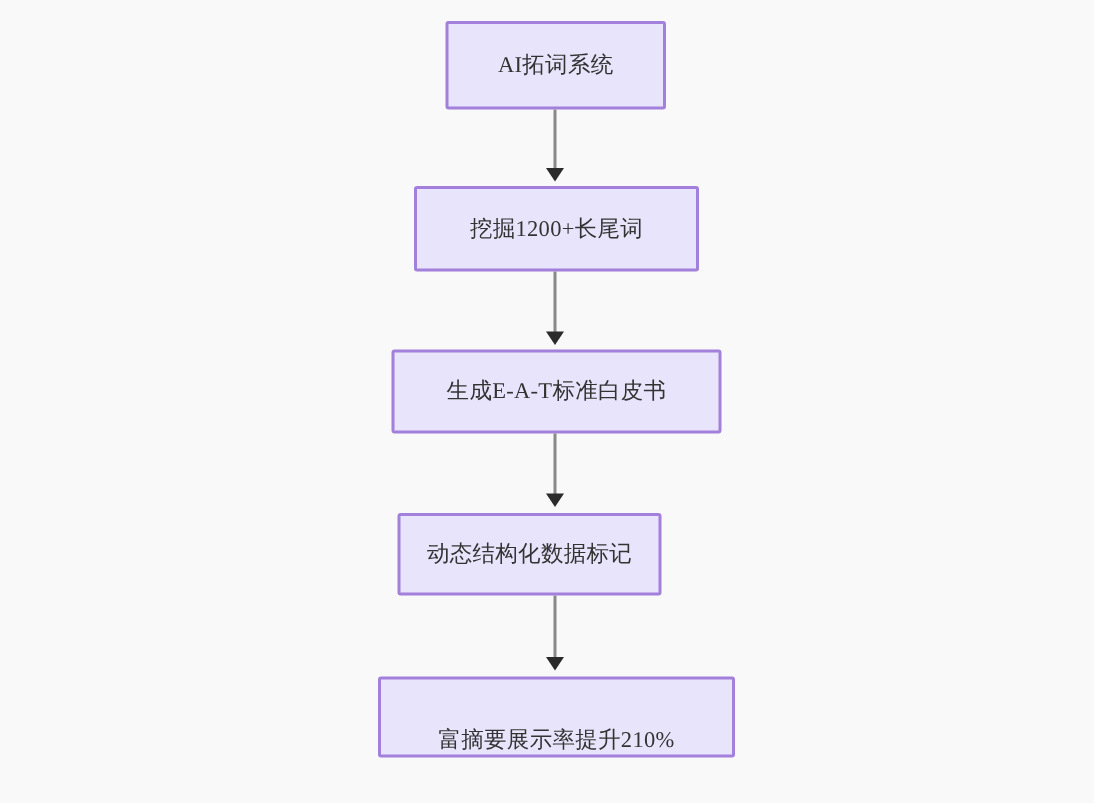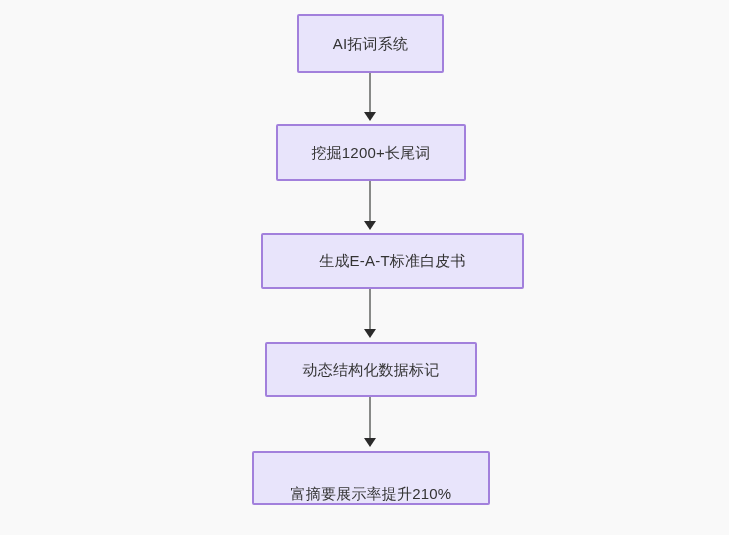--- a/index.html
+++ b/index.html
@@ -11,20 +11,21 @@
     height: 535px;
     background: #f9f9f9;
     font-family: "Liberation Sans", "DejaVu Sans", sans-serif;
     overflow: hidden;
   }
 
   #flowchart {
     position: relative;
     width: 729px;
     height: 535px;
+    font-family: Liberation Serif, serif;
   }
 
   .node {
     position: absolute;
     box-sizing: border-box;
     background: #e8e4fb;
     border: 2px solid #a280dc;
     border-radius: 2px;
     display: flex;
     align-items: center;
@@ -36,22 +37,22 @@
     white-space: nowrap;
   }
 
   .node-label {
     display: block;
   }
 
   
   .node-1 { left: 297px; top: 14px;  width: 147px; height: 59px; }
   .node-2 { left: 276px; top: 124px; width: 190px; height: 57px; text-align: right; }
-  .node-3 { left: 261px; top: 233px; width: 263px; height: 56px; }
-  .node-4 { left: 265px; top: 342px; width: 212px; height: 55px; }
+  .node-3 { left: 261px; top: 233px; width: 220px; height: 56px; }
+  .node-4 { left: 265px; top: 342px; width: 176px; height: 55px; }
   .node-5 { left: 252px; top: 451px; width: 238px; height: 54px; align-items: flex-end; }
 
   
   .edge {
     position: absolute;
     left: 369px;
     width: 2px;
     background: #888a88;
   }
   .edge-1 { top: 73px;  height: 43px; }

